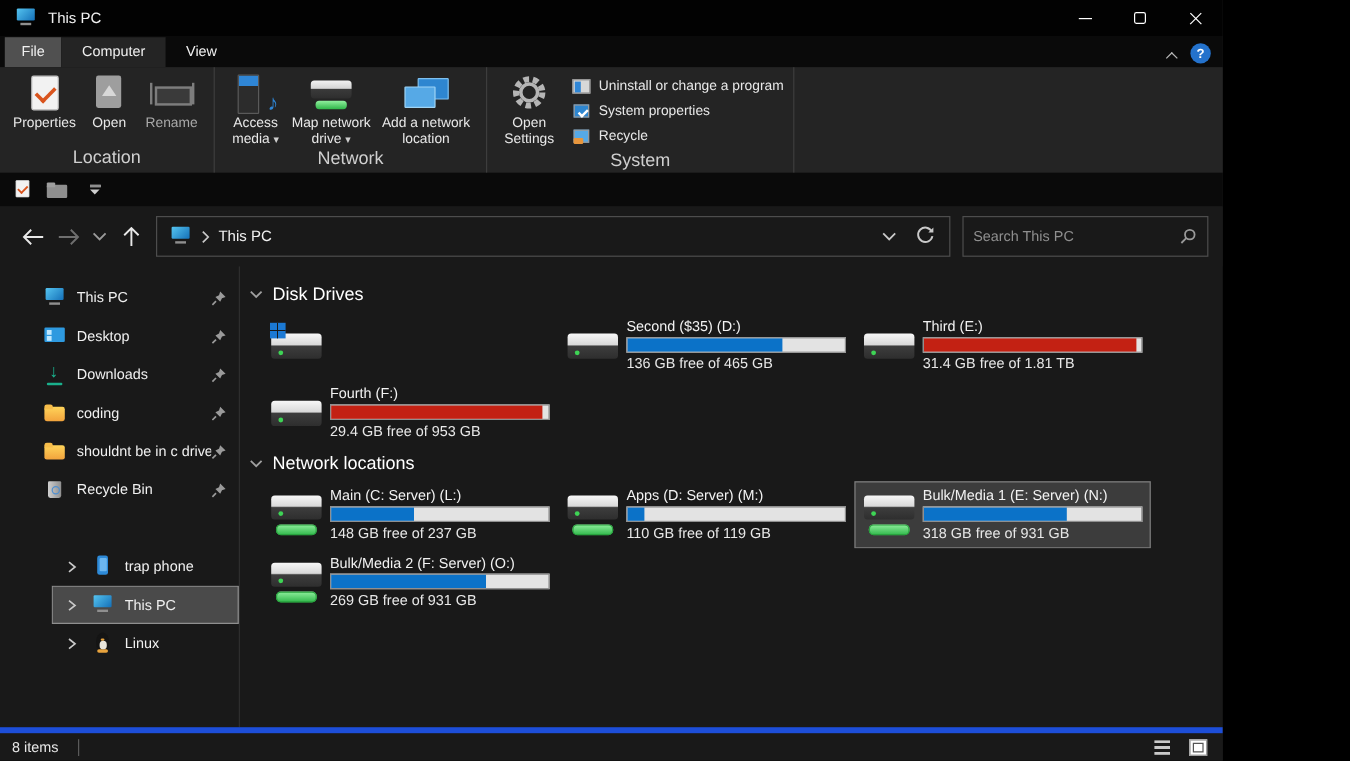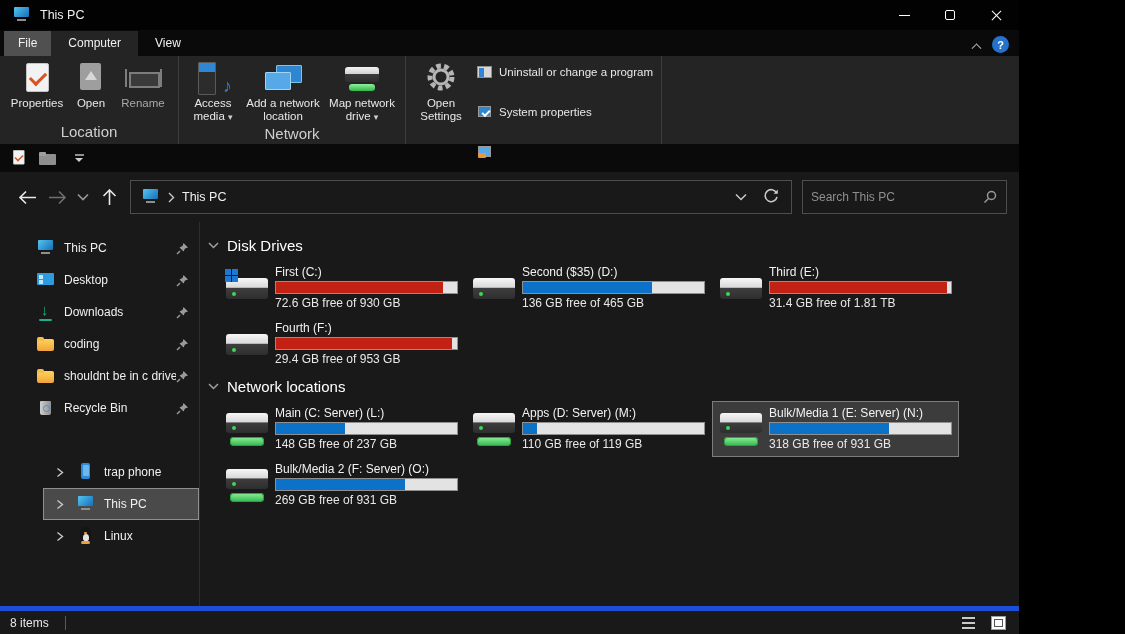--- a/index.html
+++ b/index.html
@@ -49,21 +49,21 @@
   .ric-rename::after{content:""; position:absolute; left:2px; top:8px; width:2px; height:18px; background:#7d7d7d; box-shadow:35px 0 0 #7d7d7d;}
   .ric-access{width:40px;}
   .ric-access::before{content:""; position:absolute; left:5px; top:1px; width:16px; height:31px; border:1px solid #5a5a5a; border-radius:1px; background:linear-gradient(#2f86d6 0 9px,#2c2c2c 9px);}
   .ric-access .note{position:absolute; right:1px; bottom:0; color:#2f86d6; font-size:18px; font-weight:bold; line-height:18px;}
   .ric-mapdrive{width:44px;}
   .ric-mapdrive::before{content:""; position:absolute; left:5px; top:6px; width:34px; height:15px; border-radius:3px; background:linear-gradient(#f2f2f2,#d4d4d4 44%,#3a3a3a 50%,#2e2e2e);}
   .ric-mapdrive::after{content:""; position:absolute; left:9px; top:23px; width:26px; height:7px; border-radius:3px; background:linear-gradient(#90ef9e,#2fb649);}
   .ric-addnet{width:44px;}
   .ric-addnet::before{content:""; position:absolute; left:15px; top:4px; width:24px; height:16px; background:#2e86d0; border:1px solid #7ec0ef; border-radius:1px;}
   .ric-addnet::after{content:""; position:absolute; left:4px; top:11px; width:24px; height:16px; background:#56a9e6; border:1px solid #9ed4f5; border-radius:1px;}
-  .rsmall-col{display:flex; flex-direction:column; gap:20px; margin-left:6px; padding-top:1px;}
+  .rsmall-col{display:flex; flex-direction:column; gap:1px; margin-left:6px; padding-top:1px;}
   .rsmall{display:flex; align-items:center; gap:6px; height:20px; cursor:default;}
   .rsmall span{font-size:11.5px; color:#e8e8e8;}
   .ric16{width:17px; height:15px; position:relative; display:inline-block; flex:none;}
   .ric-uninstall::before{content:""; position:absolute; inset:1px 1px 2px 1px; background:#d8d8d8; border:1px solid #8f8f8f;}
   .ric-uninstall::after{content:""; position:absolute; left:3px; top:3px; width:5px; height:9px; background:#2f86d6;}
   .ric-sysprops::before{content:""; position:absolute; inset:1px 2px 3px 2px; background:#2e86d0; border:1px solid #9a9a9a;}
   .ric-sysprops::after{content:""; position:absolute; left:6px; top:5px; width:6px; height:3px; border-left:2px solid #fff; border-bottom:2px solid #fff; transform:rotate(-45deg);}
   .ric-manage::before{content:""; position:absolute; inset:1px 2px 3px 2px; background:#56a9e6; border:1px solid #9a9a9a;}
   .ric-manage::after{content:""; position:absolute; left:2px; top:8px; width:8px; height:5px; background:#e8963d; border-radius:1px;}
   
@@ -197,27 +197,27 @@
     </div>
 
     <div class="rgroup">
       <div class="rbtns">
         <div class="rbtn w52">
           <span class="ric ric-access">
               <span class="note">♪</span>
             </span>
           <span class="rlbl"><span>Access media</span> <span class="dd">▾</span></span>
         </div>
+        <div class="rbtn w70">
+          <span class="ric ric-mapdrive"></span>
+          <span class="rlbl"><span>Map network drive</span> <span class="dd">▾</span></span>
+        </div>
         <div class="rbtn w84">
           <span class="ric ric-addnet"></span>
           <span class="rlbl">Add a network location</span>
-        </div>
-        <div class="rbtn w70">
-          <span class="ric ric-mapdrive"></span>
-          <span class="rlbl"><span>Map network drive</span> <span class="dd">▾</span></span>
         </div>
       </div>
       <div class="rgl">Network</div>
     </div>
 
     <div class="rgroup">
       <div class="rbtns">
         <div class="rbtn w54">
           <svg width="34" height="34">
             <circle cx="17" cy="16" r="11" fill="none" stroke="#b5b5b5" stroke-width="5" stroke-dasharray="4.6 3.2"></circle>
@@ -391,27 +391,20 @@
             <path d="M1 1 L5.5 5.5 L10 1" stroke="#a0a0a0" stroke-width="1.5" fill="none"></path>
           </svg>
         <span class="txt">Disk Drives</span>
       </div>
       <div class="grid">
         <div class="tile">
             <span class="drv icon-drv i-windows-drive-icon">
               <i class="badge"></i>
               <i class="led"></i>
             </span>
-            <span class="tinfo">
-              <span class="tname">First (C:)</span>
-              <span class="bar">
-                <i class="fill" style="width: 92%; background: rgb(195, 33, 19);"></i>
-              </span>
-              <span class="tfree">72.6 GB free of 930 GB</span>
-            </span>
           </div>
           <div class="tile">
             <span class="drv icon-drv i-drive-icon">
               <i class="led"></i>
             </span>
             <span class="tinfo">
               <span class="tname">Second ($35) (D:)</span>
               <span class="bar">
                 <i class="fill" style="width: 71%; background: rgb(11, 114, 200);"></i>
               </span>

